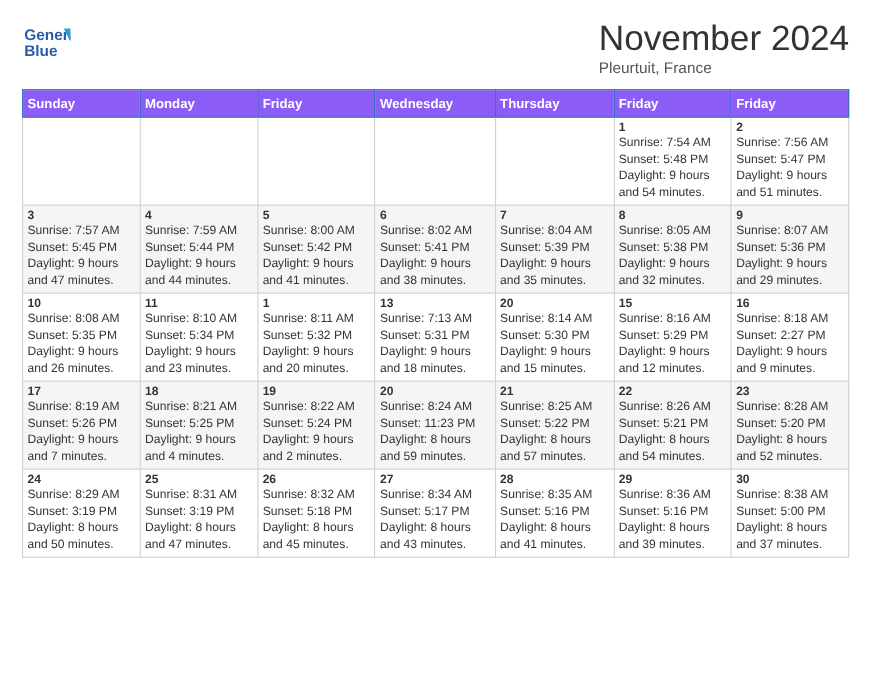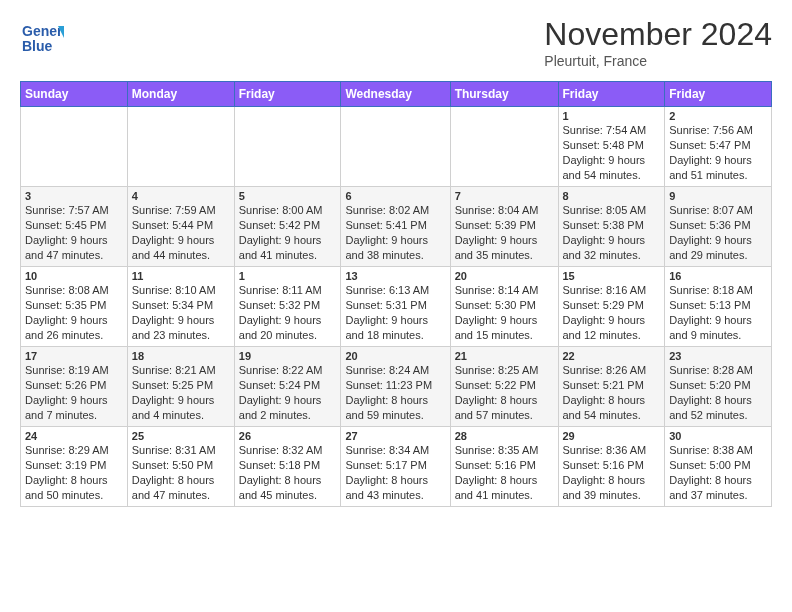--- a/index.html
+++ b/index.html
@@ -204,21 +204,21 @@
           </td>
           <td>
             <div class="day-num">1</div>
             <div class="day-info">Sunrise: 8:11 AM
 Sunset: 5:32 PM
 Daylight: 9 hours
 and 20 minutes.</div>
           </td>
           <td>
             <div class="day-num">13</div>
-            <div class="day-info">Sunrise: 6:13 AM
+            <div class="day-info">Sunrise: 7:13 AM
 Sunset: 5:31 PM
 Daylight: 9 hours
 and 18 minutes.</div>
           </td>
           <td>
             <div class="day-num">20</div>
             <div class="day-info">Sunrise: 8:14 AM
 Sunset: 5:30 PM
 Daylight: 9 hours
 and 15 minutes.</div>
@@ -226,21 +226,21 @@
           <td>
             <div class="day-num">15</div>
             <div class="day-info">Sunrise: 8:16 AM
 Sunset: 5:29 PM
 Daylight: 9 hours
 and 12 minutes.</div>
           </td>
           <td>
             <div class="day-num">16</div>
             <div class="day-info">Sunrise: 8:18 AM
-Sunset: 5:13 PM
+Sunset: 2:27 PM
 Daylight: 9 hours
 and 9 minutes.</div>
           </td>
         </tr>
         <tr>
           <td>
             <div class="day-num">17</div>
             <div class="day-info">Sunrise: 8:19 AM
 Sunset: 5:26 PM
 Daylight: 9 hours
@@ -293,21 +293,21 @@
           <td>
             <div class="day-num">24</div>
             <div class="day-info">Sunrise: 8:29 AM
 Sunset: 3:19 PM
 Daylight: 8 hours
 and 50 minutes.</div>
           </td>
           <td>
             <div class="day-num">25</div>
             <div class="day-info">Sunrise: 8:31 AM
-Sunset: 5:50 PM
+Sunset: 3:19 PM
 Daylight: 8 hours
 and 47 minutes.</div>
           </td>
           <td>
             <div class="day-num">26</div>
             <div class="day-info">Sunrise: 8:32 AM
 Sunset: 5:18 PM
 Daylight: 8 hours
 and 45 minutes.</div>
           </td>

